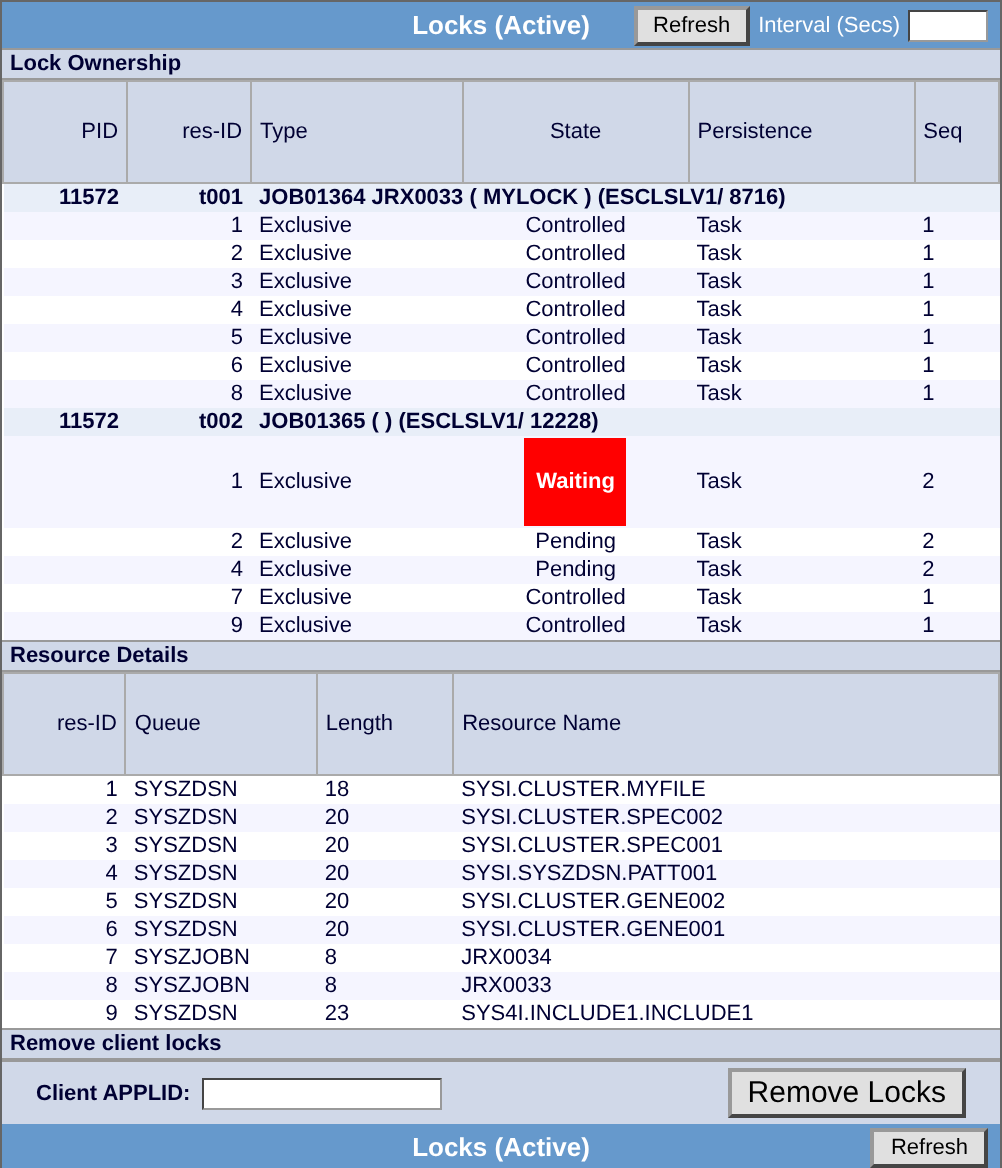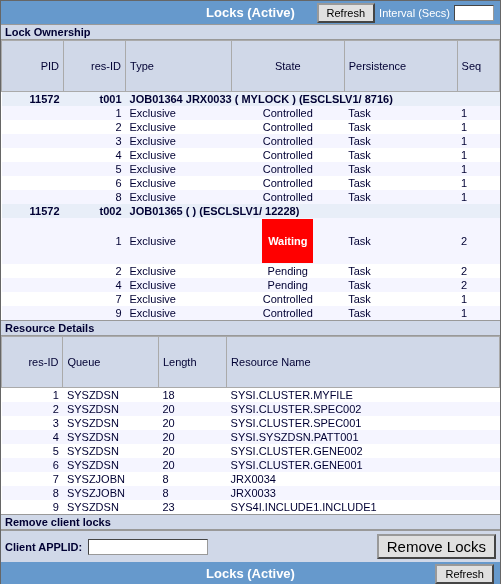--- a/index.html
+++ b/index.html
@@ -99,21 +99,21 @@
       padding: 16px 6px;
       font-weight: bold;
       display: inline-block;
     }
     .col-queue { width: 70px; margin-top: 16px; }
     .col-length { width: 50px; text-align: left; }
     .col-resname { width: 200px; }
     .remove-section {
       background: #d0d8e8;
       border-top: 1px solid #999;
-      padding: 3px 4px;
+      padding: 3px 17px;
       display: flex;
       align-items: center;
       gap: 6px;
     }
     .remove-label {
       font-weight: bold;
       color: #000033;
       font-size: 11px;
     }
     .client-input {

